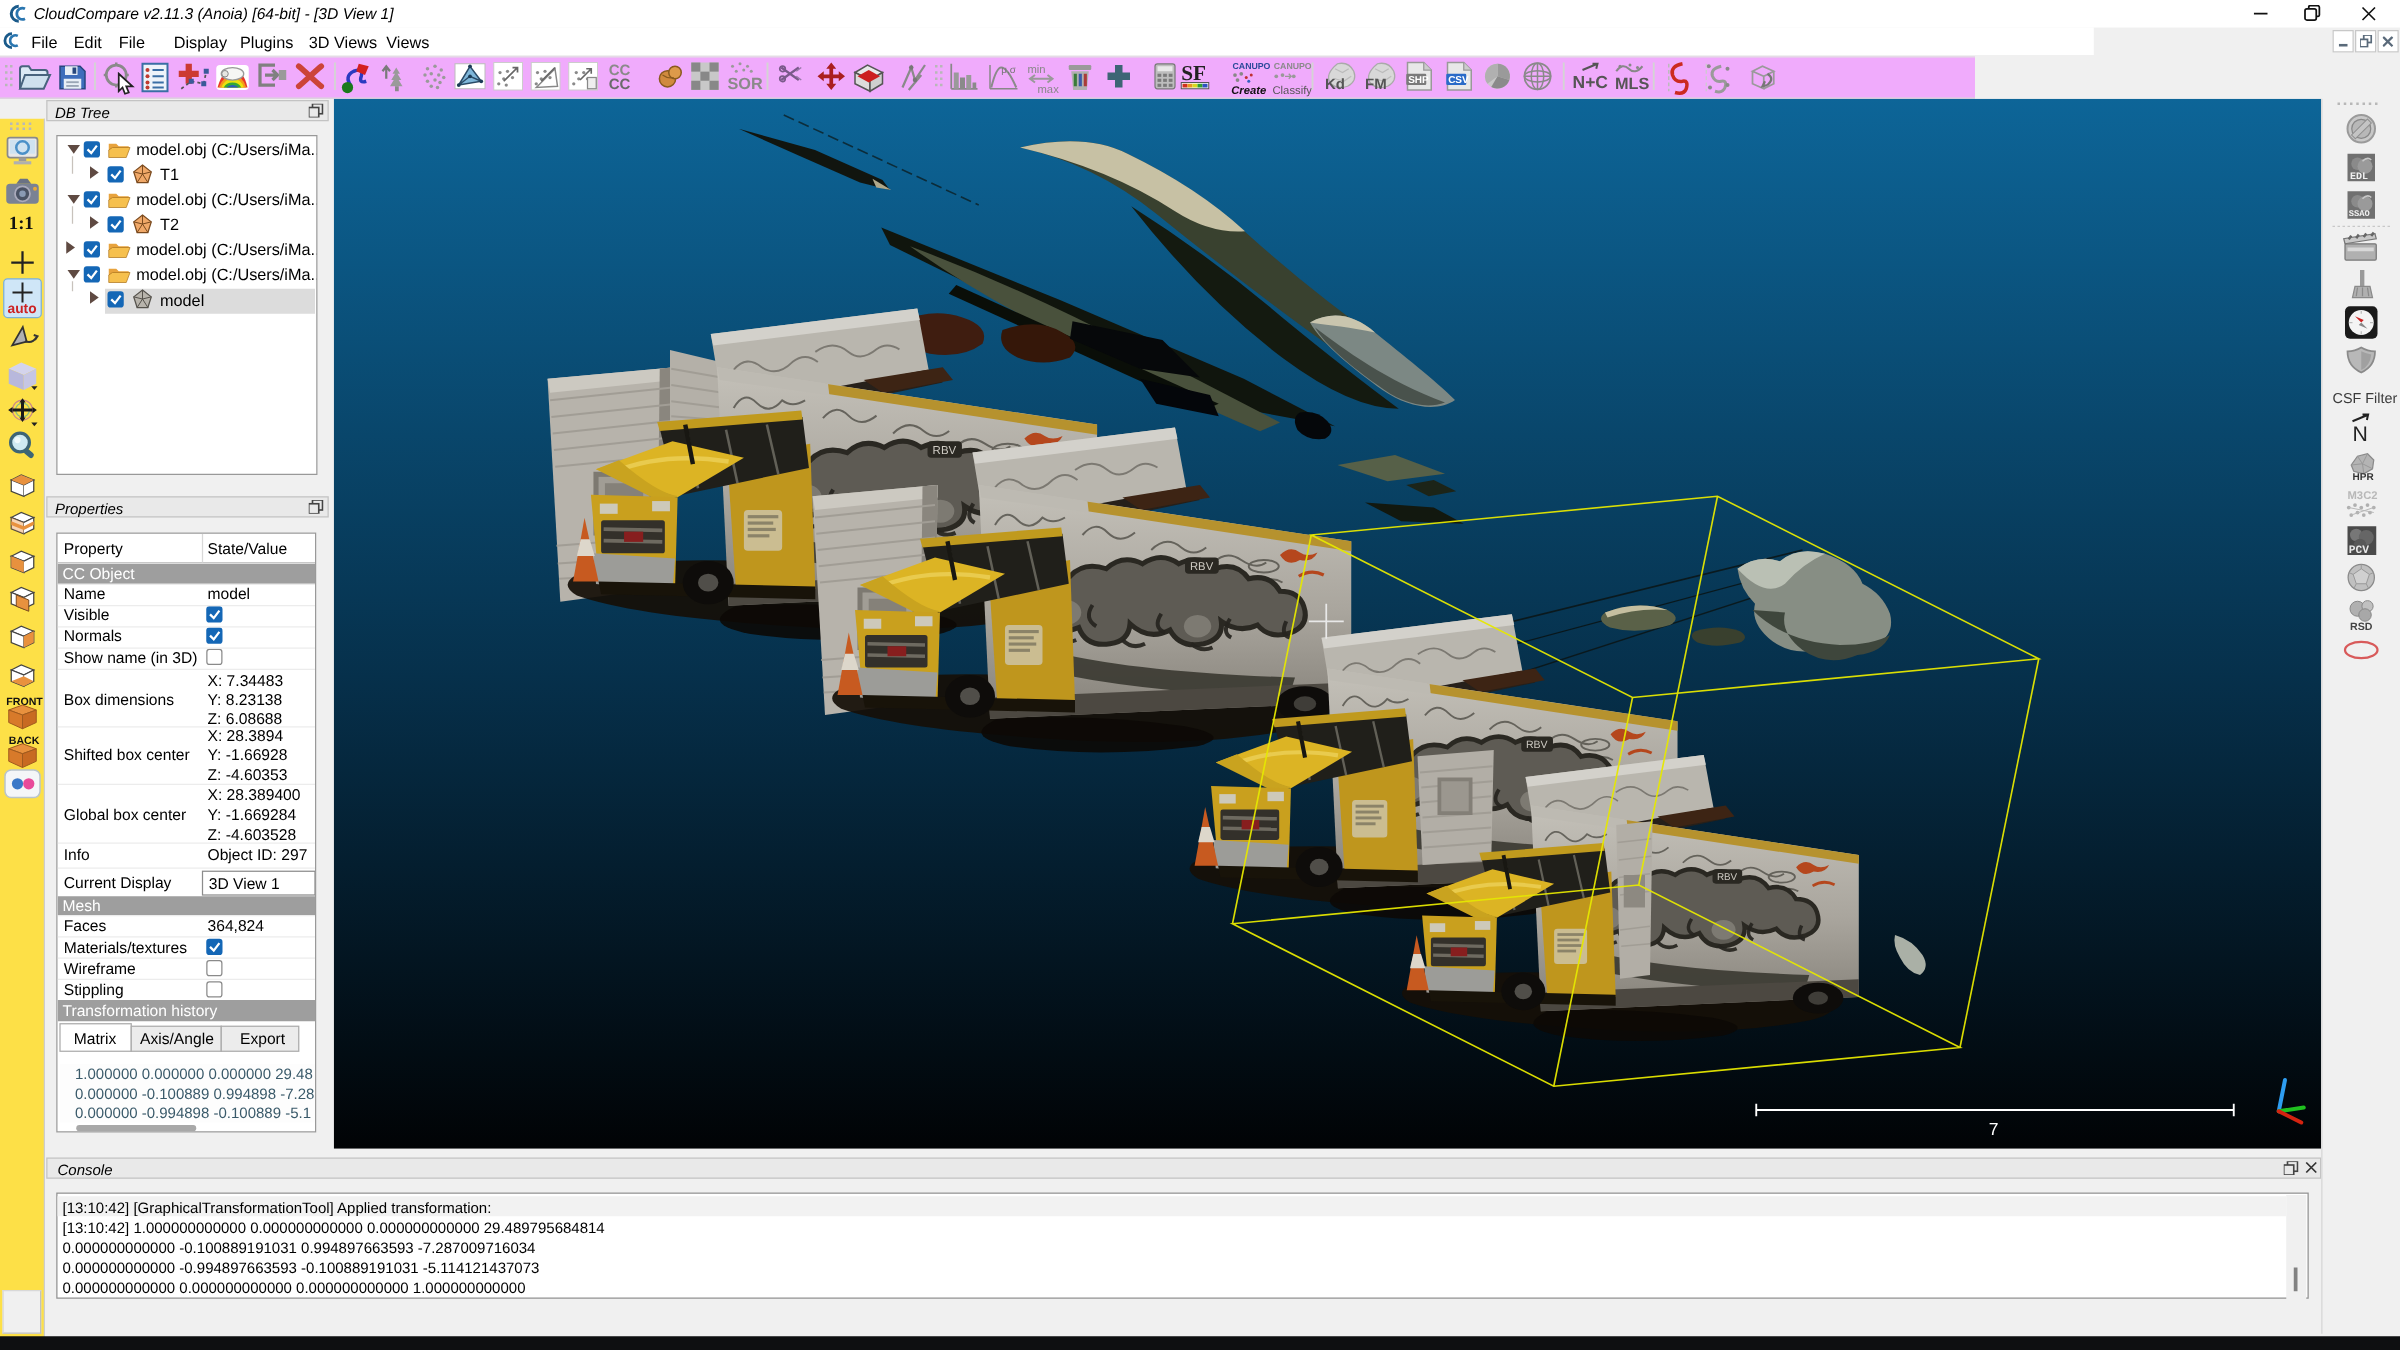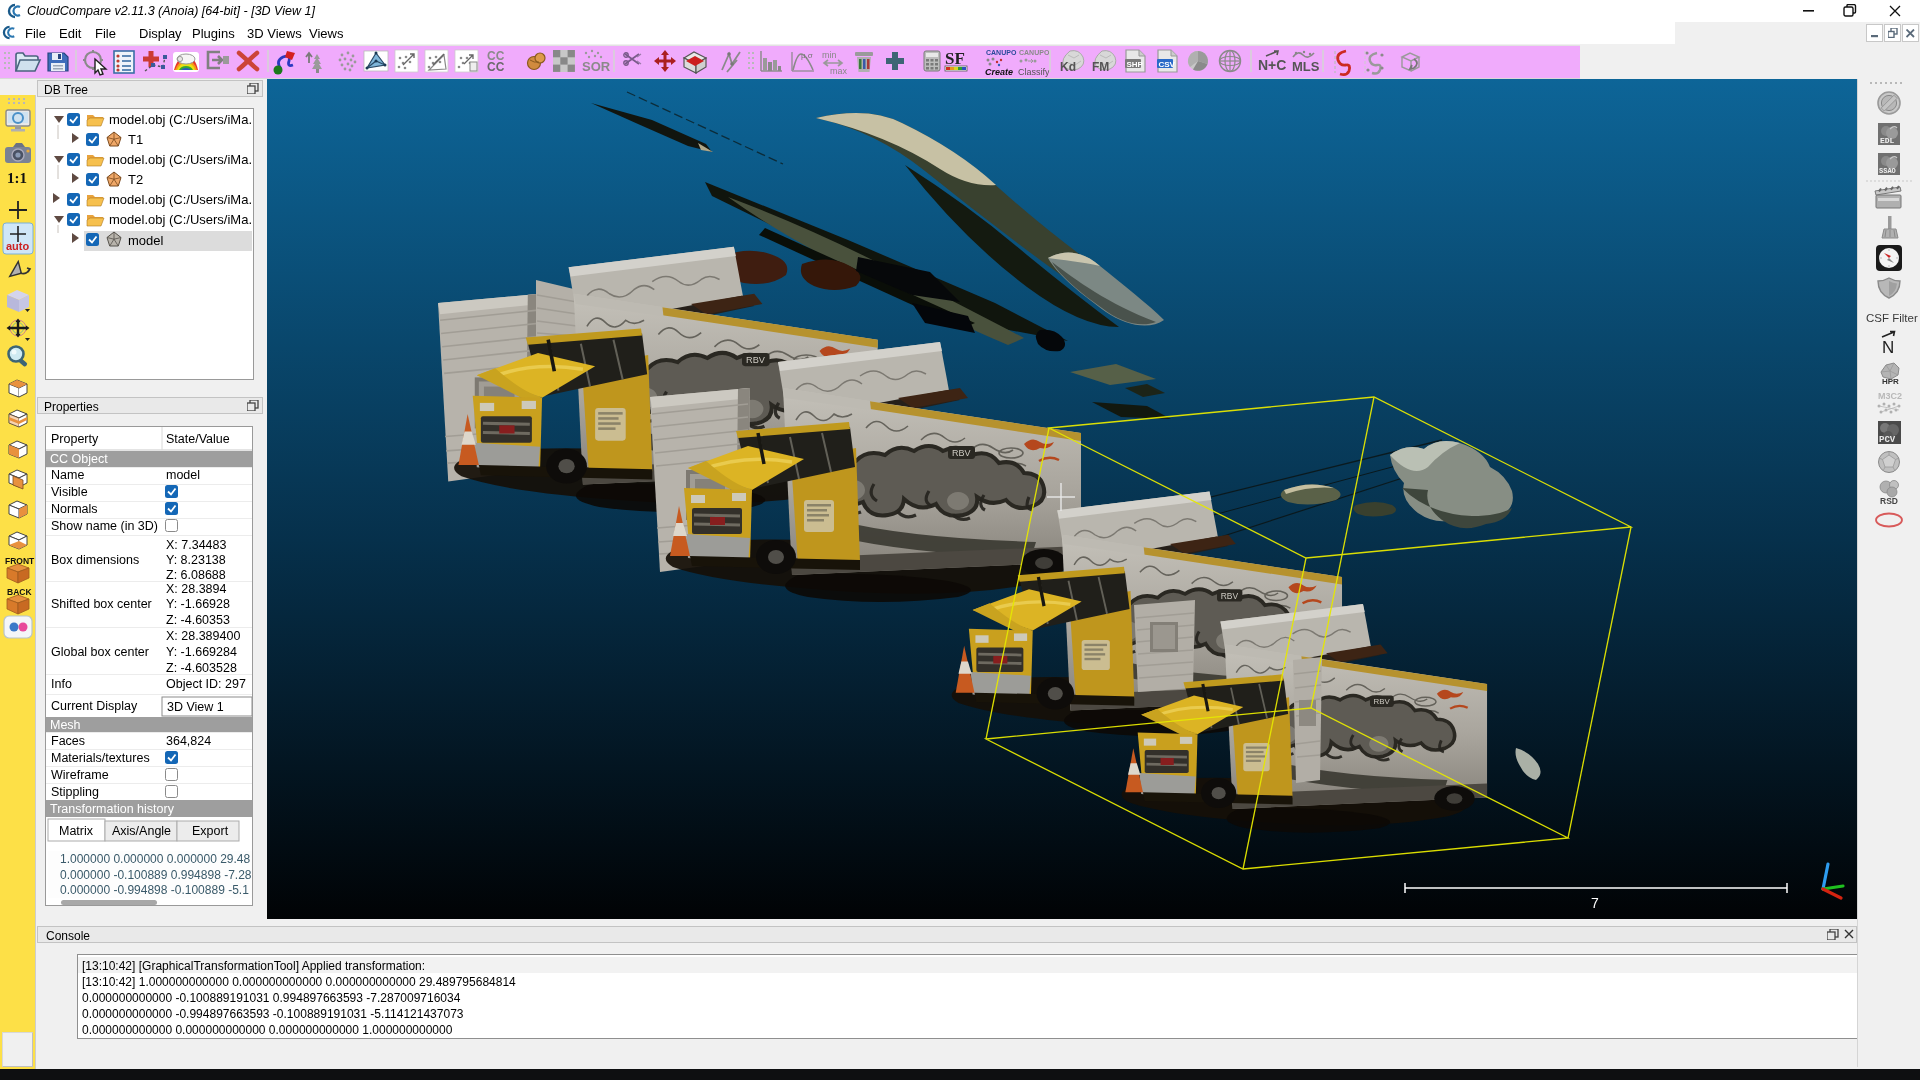--- a/index.html
+++ b/index.html
@@ -6,27 +6,27 @@
   font-family:"Liberation Sans",sans-serif;background:#f0f0f0;}
 *{box-sizing:border-box;}
 .abs{position:absolute;}
 #titlebar{position:absolute;left:0;top:0;width:1920px;height:22px;background:#ffffff;}
 #titletext{position:absolute;left:27px;top:4px;font-size:12.5px;color:#000;font-style:italic;}
 #menubar{position:absolute;left:0;top:22px;width:1675px;height:22px;background:#ffffff;}
 .mi{position:absolute;top:4px;font-size:13px;color:#000;}
 #toolbar{position:absolute;left:0;top:45px;width:1580px;height:34px;background:#f0abfc;border-top:1px solid #e2e2e2;border-bottom:1px solid #d8d8d8;}
 #leftcol{position:absolute;left:0;top:95px;width:36px;height:988px;background:#fde047;border-right:1px solid #cdcdcd;}
 .dockTitle{position:absolute;background:#e9e9e9;border:1px solid #c3c3c3;font-size:12px;color:#000;}
-.dockTitle span{position:absolute;left:6px;top:2px;}
+.dockTitle span{position:absolute;left:6px;top:2px;font-style:italic;}
 #dbtree{left:37px;top:80px;width:226px;height:17px;}
 #propstitle{left:37px;top:397px;width:226px;height:17px;}
 #consoletitle{left:37px;top:926px;width:1820px;height:17px;}
 #treebox{position:absolute;left:45px;top:108px;width:209px;height:272px;background:#fff;border:1px solid #999;font-size:13px;}
 #propbox{position:absolute;left:45px;top:426px;width:208px;height:480px;background:#fff;border:1px solid #999;font-size:12.5px;overflow:hidden;}
-#consolebox{position:absolute;left:45px;top:954px;width:1802px;height:85px;background:#fff;border:1px solid #8f8f8f;font-size:12px;margin-left:32px;}
+#consolebox{position:absolute;left:45px;top:954px;width:1802px;height:85px;background:#fff;border:1px solid #8f8f8f;font-size:12px;}
 #viewport{position:absolute;left:267px;top:79px;width:1590px;height:840px;}
 #rightcol{position:absolute;left:1857px;top:79px;width:63px;height:988px;background:#f0f0f0;border-left:1px solid #d5d5d5;}
 #statusdark{position:absolute;left:0;top:1069px;width:1920px;height:11px;background:#0e0f11;}
 </style>
 </head>
 <body>
 <div id="titlebar">
   <svg class="abs" style="left:7px;top:3px" width="18" height="16" viewBox="0 0 18 16">
     <path d="M8,2 A6,6 0 1 0 8,14" fill="none" stroke="#1a5a8a" stroke-width="2.4"></path>
     <path d="M13,4 A4.5,4.5 0 1 0 13,12" fill="none" stroke="#2a76b0" stroke-width="2.2"></path>

